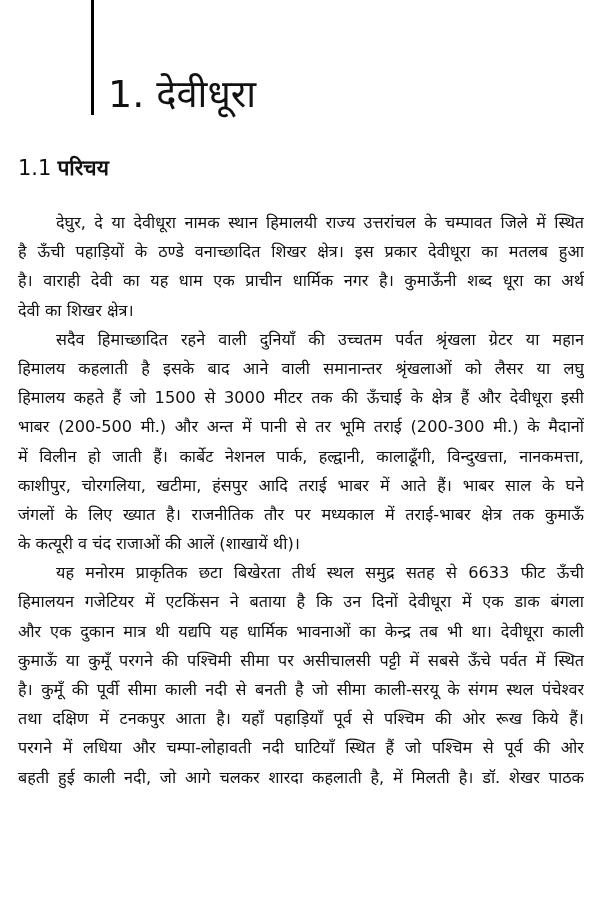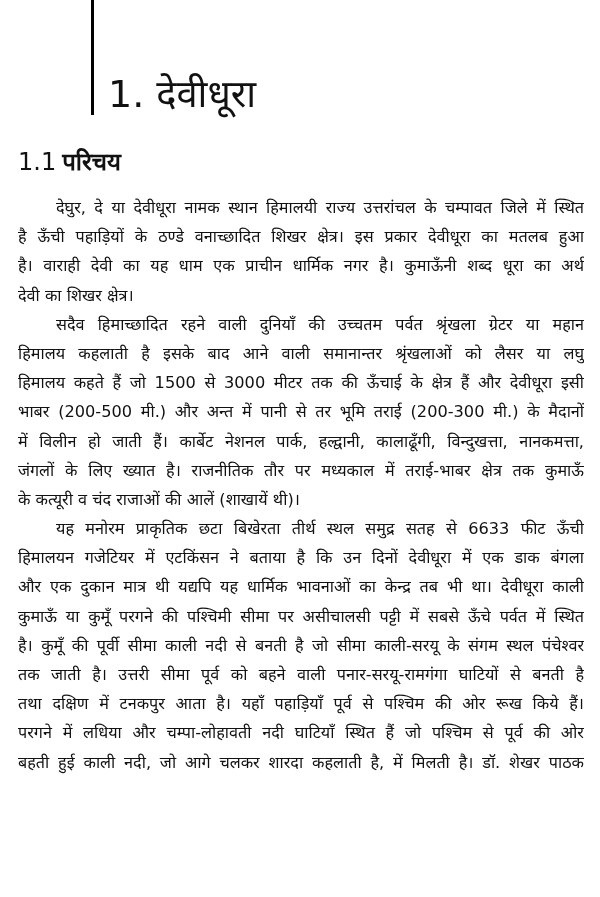--- a/index.html
+++ b/index.html
@@ -31,34 +31,34 @@
       line-height: 40px;
       color: #111;
       white-space: nowrap;
     }
     .chapter-title .num {
       margin-right: 12px;
     }
     .section-title {
       position: absolute;
       left: 18px;
-      top: 148px;
-      font-size: 24px;
+      top: 154px;
+      font-size: 21px;
       line-height: 28px;
       font-weight: bold;
       color: #111;
     }
     .section-title .num {
       font-weight: normal;
       margin-right: 6px;
     }
     .body-text {
       position: absolute;
       left: 18px;
-      top: 193px;
+      top: 208px;
       width: 566px;
     }
     .line {
       display: block;
       height: 29.2px;
       line-height: 29.2px;
       font-size: 16.2px;
       white-space: nowrap;
       text-align: justify;
       text-align-last: justify;
@@ -90,27 +90,27 @@
     <span class="line">है ऊँची पहाड़ियों के ठण्डे वनाच्छादित शिखर क्षेत्र। इस प्रकार देवीधूरा का मतलब हुआ</span>
     <span class="line">है। वाराही देवी का यह धाम एक प्राचीन धार्मिक नगर है। कुमाऊँनी शब्द धूरा का अर्थ</span>
     <span class="line last">देवी का शिखर क्षेत्र।</span>
   </div>
   <div>
     <span class="line indent">सदैव हिमाच्छादित रहने वाली दुनियाँ की उच्चतम पर्वत श्रृंखला ग्रेटर या महान</span>
     <span class="line">हिमालय कहलाती है इसके बाद आने वाली समानान्तर श्रृंखलाओं को लैसर या लघु</span>
     <span class="line">हिमालय कहते हैं जो 1500 से 3000 मीटर तक की ऊँचाई के क्षेत्र हैं और देवीधूरा इसी</span>
     <span class="line">भाबर (200-500 मी.) और अन्त में पानी से तर भूमि तराई (200-300 मी.) के मैदानों</span>
     <span class="line">में विलीन हो जाती हैं। कार्बेट नेशनल पार्क, हल्द्वानी, कालाढूँगी, विन्दुखत्ता, नानकमत्ता,</span>
+    <span class="line">काशीपुर, चोरगलिया, खटीमा, हंसपुर आदि तराई भाबर में आते हैं। भाबर साल के घने</span>
     <span class="line">जंगलों के लिए ख्यात है। राजनीतिक तौर पर मध्यकाल में तराई-भाबर क्षेत्र तक कुमाऊँ</span>
     <span class="line last">के कत्यूरी व चंद राजाओं की आलें (शाखायें थी)।</span>
   </div>
   <div>
     <span class="line indent">यह मनोरम प्राकृतिक छटा बिखेरता तीर्थ स्थल समुद्र सतह से 6633 फीट ऊँची</span>
     <span class="line">हिमालयन गजेटियर में एटकिंसन ने बताया है कि उन दिनों देवीधूरा में एक डाक बंगला</span>
     <span class="line">और एक दुकान मात्र थी यद्यपि यह धार्मिक भावनाओं का केन्द्र तब भी था। देवीधूरा काली</span>
     <span class="line">कुमाऊँ या कुमूँ परगने की पश्चिमी सीमा पर असीचालसी पट्टी में सबसे ऊँचे पर्वत में स्थित</span>
     <span class="line">है। कुमूँ की पूर्वी सीमा काली नदी से बनती है जो सीमा काली-सरयू के संगम स्थल पंचेश्वर</span>
-    <span class="line">तक जाती है। उत्तरी सीमा पूर्व को बहने वाली पनार-सरयू-रामगंगा घाटियों से बनती है</span>
     <span class="line">तथा दक्षिण में टनकपुर आता है। यहाँ पहाड़ियाँ पूर्व से पश्चिम की ओर रूख किये हैं।</span>
     <span class="line">परगने में लधिया और चम्पा-लोहावती नदी घाटियाँ स्थित हैं जो पश्चिम से पूर्व की ओर</span>
     <span class="line">बहती हुई काली नदी, जो आगे चलकर शारदा कहलाती है, में मिलती है। डॉ. शेखर पाठक</span>
   </div>
 </div>
 
 </body></html>

